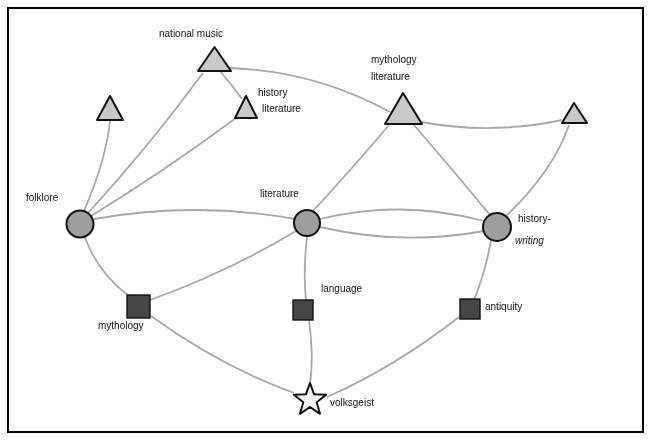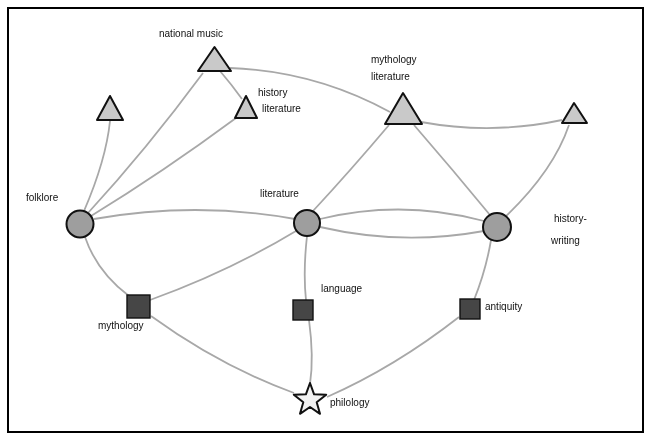--- a/index.html
+++ b/index.html
@@ -20,22 +20,22 @@
   .lbl{position:absolute;font-size:10px;line-height:16px;white-space:nowrap;}
   .lbl .ln{display:block;}
   .lbl-rustic-painting{left:56px;top:74px;}
   .lbl-national-music{left:159px;top:26px;}
   .lbl-rustic-literature{left:258px;top:85px;}
   .lbl-rustic-literature .ln2{padding-left:4px;}
   .lbl-historical-literature{left:371px;top:51px;line-height:17px;}
   .lbl-history-painting{left:521px;top:79px;}
   .lbl-folklore{left:26px;top:190px;}
   .lbl-philology{left:260px;top:186px;}
-  .lbl-history-writing{left:518px;top:208px;line-height:22px;margin-left:36px;}
-  .lbl-history-writing .ln2{margin-left:-3px;}
+  .lbl-history-writing{left:518px;top:208px;line-height:22px;}
+  .lbl-history-writing .ln2{margin-left:-3px;font-style:italic;}
   .lbl-mythology{left:98px;top:318px;}
   .lbl-language{left:321px;top:281px;}
   .lbl-antiquity{left:485px;top:299px;}
   .lbl-volksgeist{left:330px;top:395px;}
 </style>
 </head>
 <body>
 
 <div class="stage">
   <div class="frame"></div>
@@ -89,14 +89,14 @@
   </div>
   <div class="lbl lbl-folklore">folklore</div>
   <div class="lbl lbl-philology">literature</div>
   <div class="lbl lbl-history-writing">
     <span class="ln ln1">history-</span>
     <span class="ln ln2">writing</span>
   </div>
   <div class="lbl lbl-mythology">mythology</div>
   <div class="lbl lbl-language">language</div>
   <div class="lbl lbl-antiquity">antiquity</div>
-  <div class="lbl lbl-volksgeist">philology</div>
+  <div class="lbl lbl-volksgeist">volksgeist</div>
 </div>
 
 </body></html>

